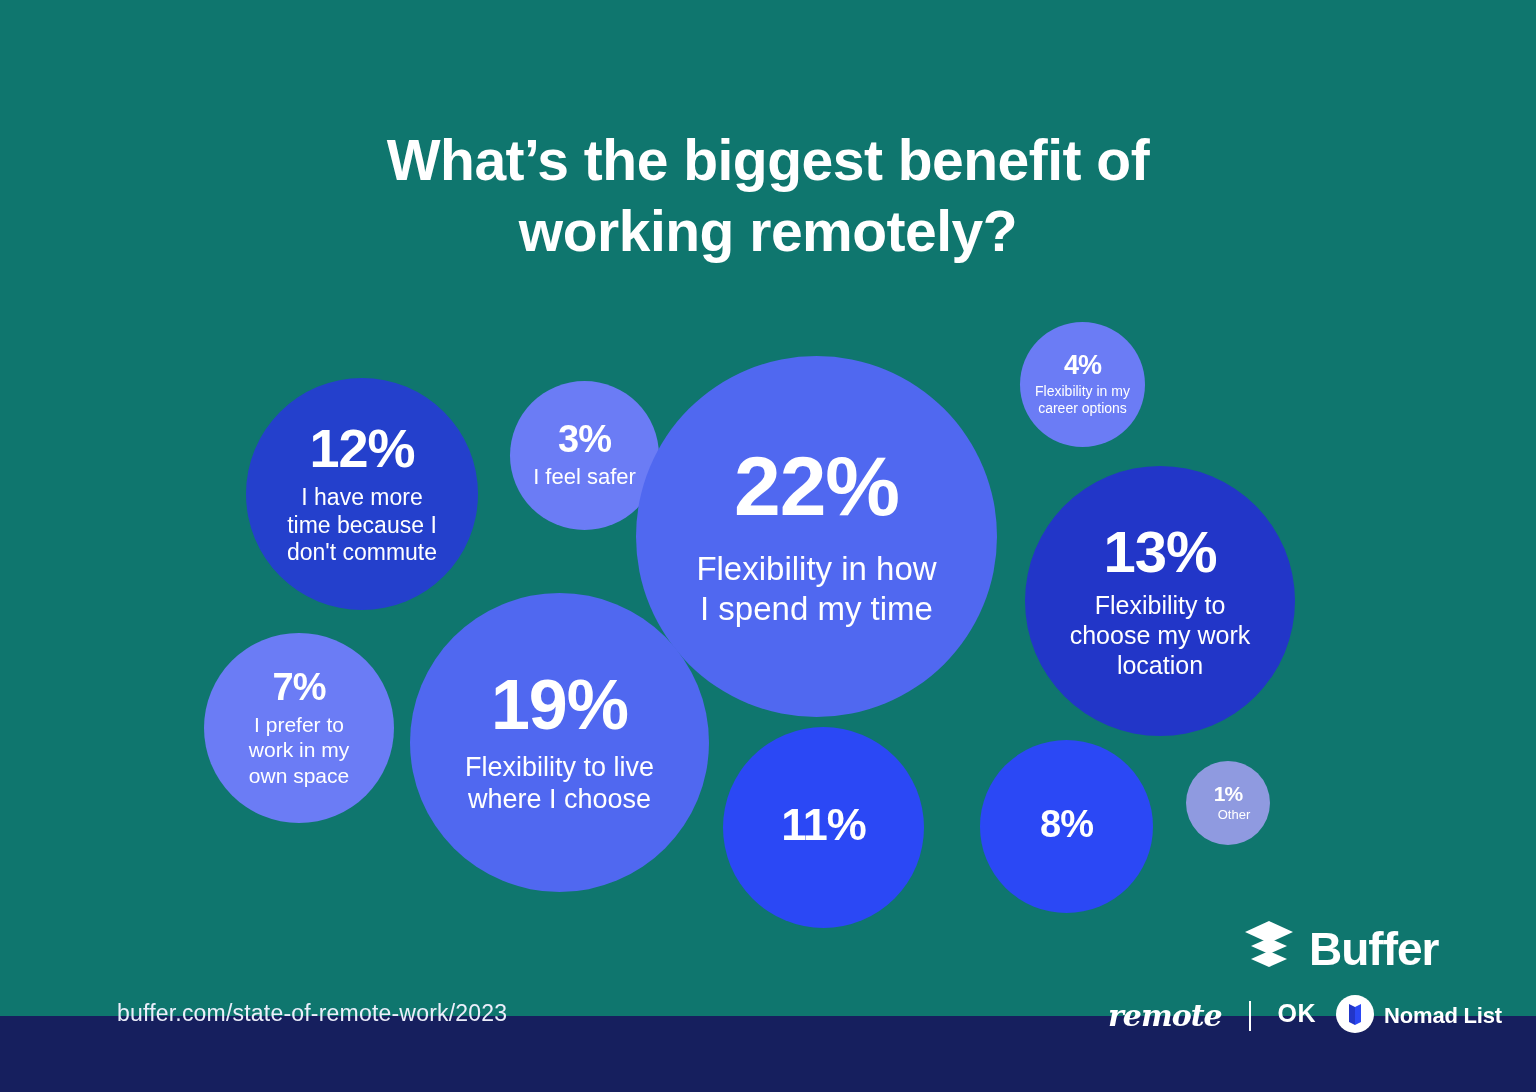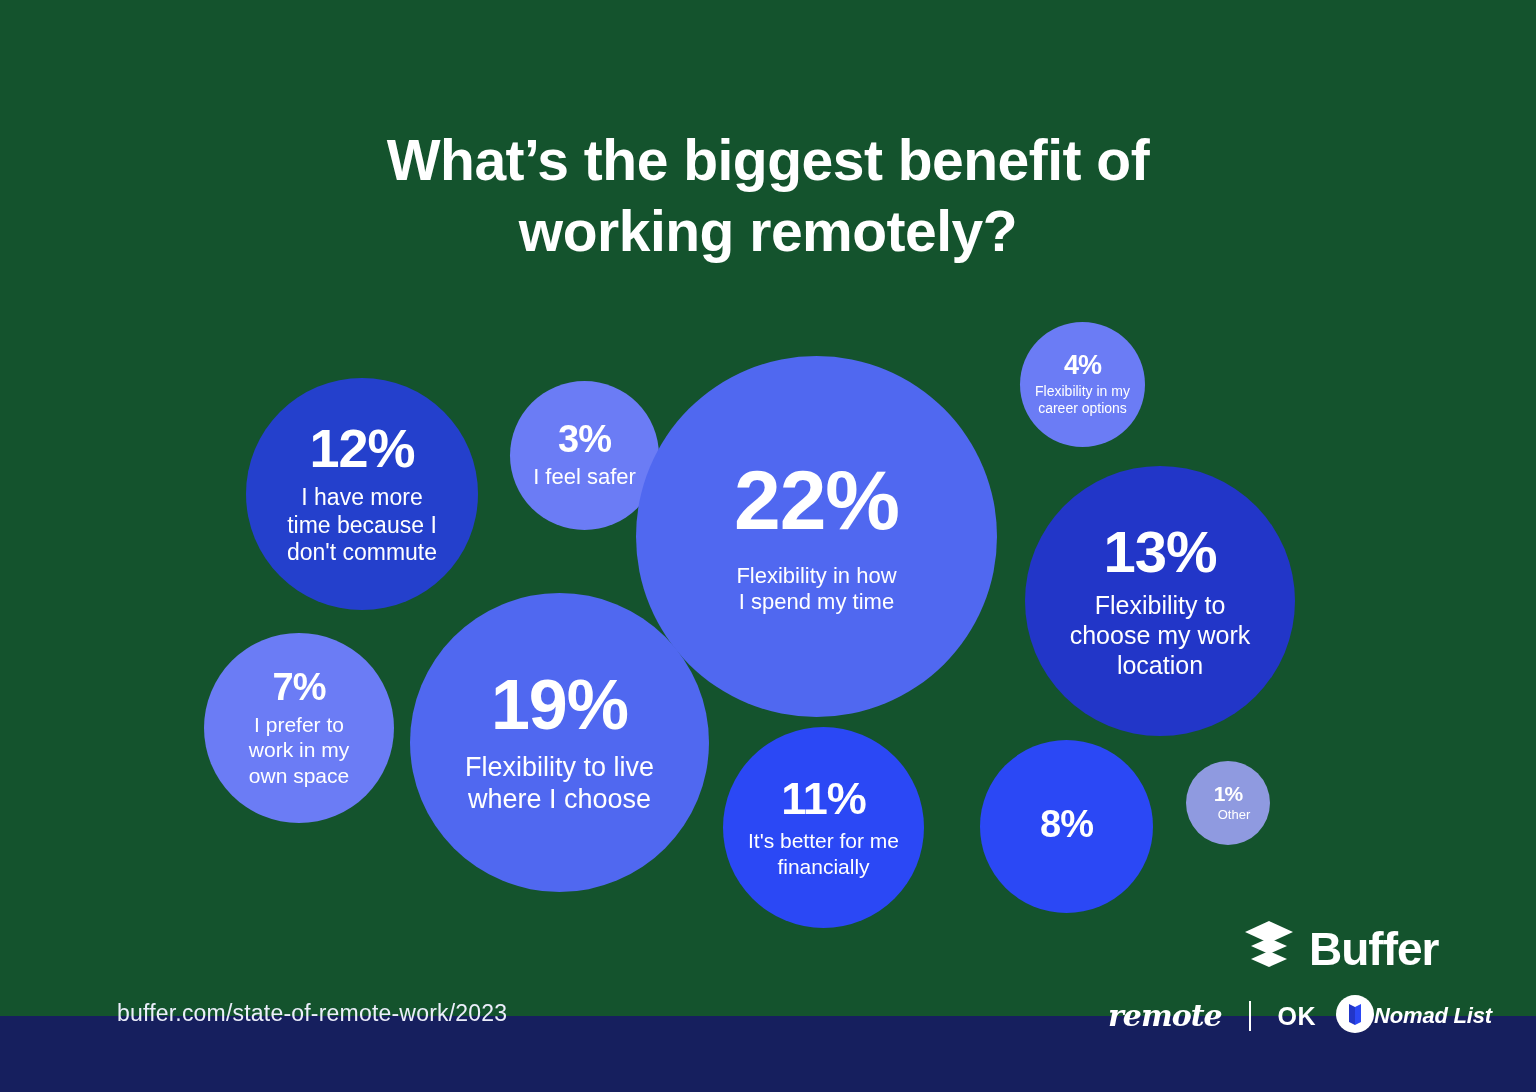--- a/index.html
+++ b/index.html
@@ -13,21 +13,21 @@
   body {
     background: #161f5e;
     font-family: "Liberation Sans", sans-serif;
     -webkit-font-smoothing: antialiased;
   }
 
   #stage {
     position: relative;
     width: 1536px;
     height: 1016px;
-    background: #14532d;
+    background: #0f766e;
   }
 
   
   #title {
     position: absolute;
     left: 0;
     top: 125px;
     width: 1536px;
     text-align: center;
     color: #ffffff;
@@ -90,21 +90,21 @@
   #partners {
     position: absolute;
     left: 1108px;
     top: 995px;
     display: flex;
     align-items: center;
     gap: 20px;
   }
   .remoteok {
     display: flex;
-    align-items: center;
+    align-items: flex-start;
     gap: 27px;
   }
   .remoteok .rk-remote {
     color: #ffffff;
     font-size: 30px;
     font-style: italic;
     font-weight: bold;
     font-family: "DejaVu Serif", serif;
     letter-spacing: -1px;
     line-height: 1;
@@ -118,21 +118,21 @@
   .remoteok .rk-ok {
     color: #ffffff;
     font-size: 25px;
     font-weight: bold;
     letter-spacing: 0.5px;
     line-height: 1;
   }
   .nomad {
     display: flex;
     align-items: center;
-    font-style: italic;
+    gap: 10px;
   }
   .nomad .nl-text {
     color: #ffffff;
     font-size: 22px;
     font-weight: bold;
     letter-spacing: -0.2px;
     line-height: 1;
   }
 </style>
 </head>
@@ -149,21 +149,21 @@
         <div class="lbl" style="font-size: 23px;">I have more
 time because I
 don't commute</div>
       </div>
       <div class="bubble" style="left: 510px; top: 381px; width: 149px; height: 149px; background: rgb(107, 124, 245);">
         <div class="pct" style="font-size: 38px; margin-bottom: 6px;">3%</div>
         <div class="lbl" style="font-size: 22px;">I feel safer</div>
       </div>
       <div class="bubble" style="left: 636px; top: 356px; width: 361px; height: 361px; background: rgb(80, 104, 240); gap: 8px;">
         <div class="pct" style="font-size: 84px; margin-bottom: 13px;">22%</div>
-        <div class="lbl" style="font-size: 22px;">Flexibility in how
+        <div class="lbl" style="font-size: 33px;">Flexibility in how
 I spend my time</div>
       </div>
       <div class="bubble" style="left: 1020px; top: 322px; width: 125px; height: 125px; background: rgb(107, 124, 245);">
         <div class="pct" style="font-size: 27px; margin-bottom: 4px;">4%</div>
         <div class="lbl" style="font-size: 14px;">Flexibility in my
 career options</div>
       </div>
       <div class="bubble" style="left: 1025px; top: 466px; width: 270px; height: 270px; background: rgb(34, 54, 200);">
         <div class="pct" style="font-size: 58px; margin-bottom: 9px;">13%</div>
         <div class="lbl" style="font-size: 25px;">Flexibility to
@@ -176,22 +176,20 @@
 work in my
 own space</div>
       </div>
       <div class="bubble" style="left: 410px; top: 593px; width: 299px; height: 299px; background: rgb(80, 104, 240);">
         <div class="pct" style="font-size: 70px; margin-bottom: 11px;">19%</div>
         <div class="lbl" style="font-size: 27px;">Flexibility to live
 where I choose</div>
       </div>
       <div class="bubble" style="left: 723px; top: 727px; width: 201px; height: 201px; background: rgb(43, 72, 245);">
         <div class="pct" style="font-size: 45px; margin-bottom: 7px;">11%</div>
-        <div class="lbl" style="font-size: 21px;">It's better for me
-financially</div>
       </div>
       <div class="bubble" style="left: 980px; top: 740px; width: 173px; height: 173px; background: rgb(43, 72, 245);">
         <div class="pct" style="font-size: 38px; margin-bottom: 6px;">8%</div>
       </div>
       <div class="bubble" style="left: 1186px; top: 761px; width: 84px; height: 84px; background: rgb(143, 154, 224);">
         <div class="pct" style="font-size: 21px; margin-bottom: 3px;">1%</div>
         <div class="lbl" style="font-size: 13px; margin-left: 12px;">Other</div>
       </div>
     </div>
 

